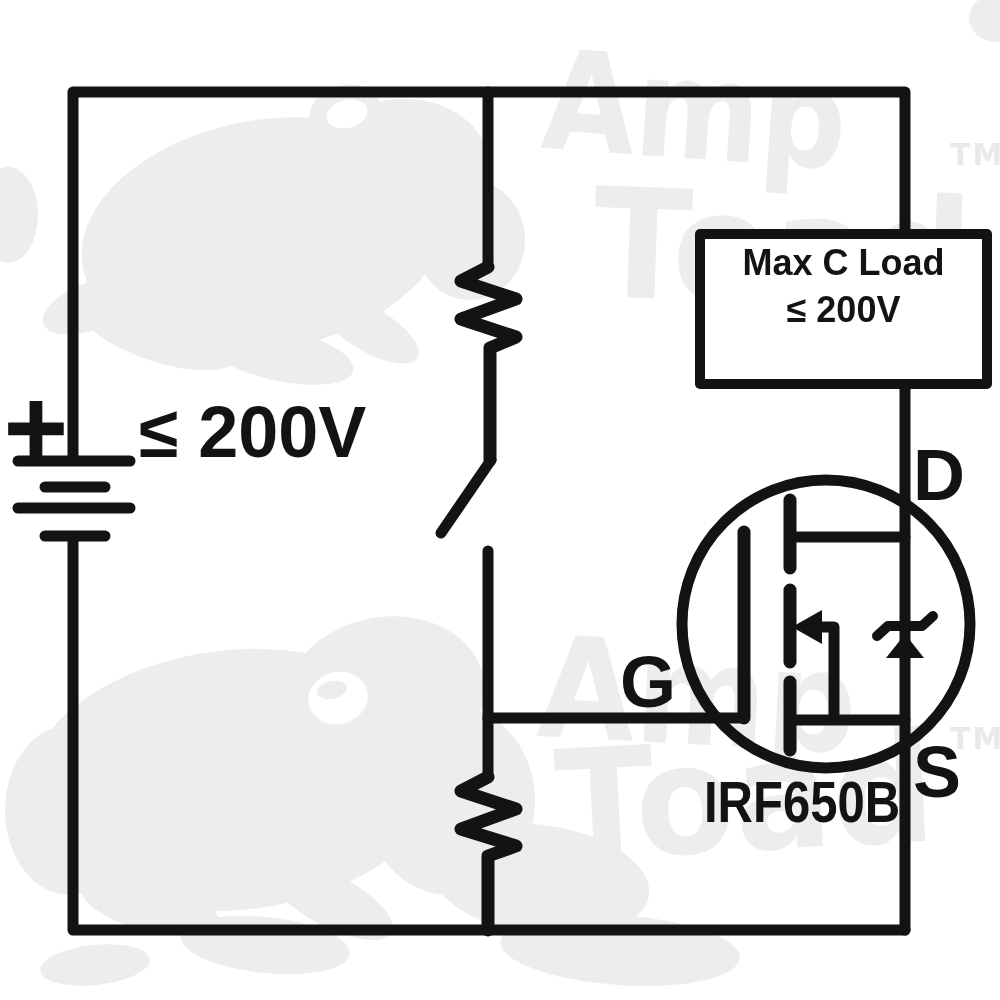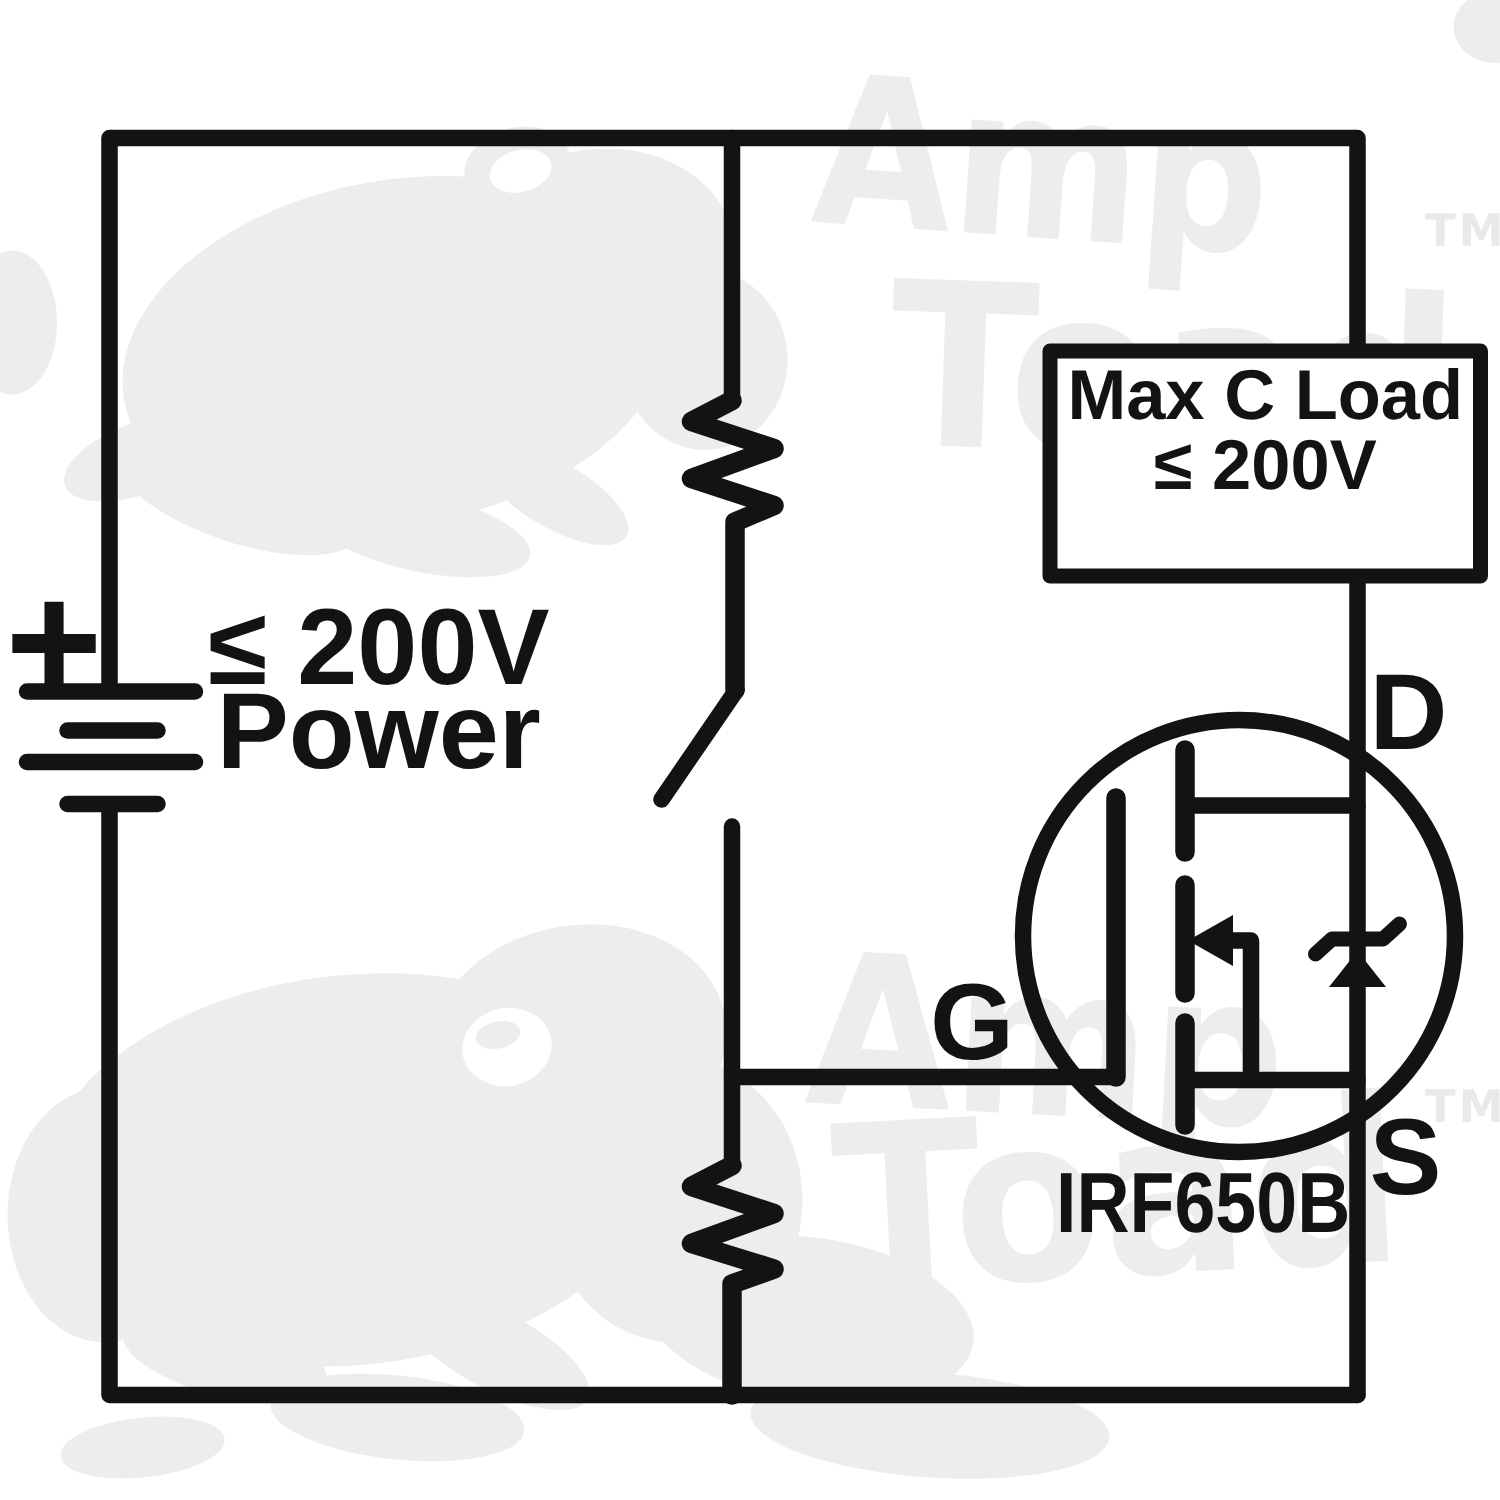--- a/index.html
+++ b/index.html
@@ -38,21 +38,21 @@
     line-height:1;white-space:nowrap;
   }
   .pin-label{font-size:72px;}
   .part-label{font-size:57px;transform:scaleX(.86);transform-origin:50% 0;width:200px;text-align:center;}
   .bat-block{
     position:absolute;left:95px;top:404px;width:315px;text-align:center;
     font-size:72px;line-height:56px;font-weight:700;color:var(--ink,#131313);
   }
   .loadbox-block{
     position:absolute;left:700px;top:239px;width:287px;text-align:center;
-    font-size:47px;line-height:47px;font-weight:700;color:var(--ink,#131313);
+    font-size:36px;line-height:47px;font-weight:700;color:var(--ink,#131313);
   }
   .plus-label{
     font-family:"DejaVu Sans",sans-serif;font-size:84px;
     -webkit-text-stroke:3px var(--ink,#131313);
     transform:translate(-50%,-52%);
   }
 </style>
 </head>
 <body>
 
@@ -134,21 +134,20 @@
 
       <path class="w w10" d="M877,636 L888,626 H922 L933,616"></path>
       <polygon class="inkfill" points="905,634 886,658 924,658"></polygon>
     </g>
   </svg>
 
   <div class="label plus-label" style="left:36px;top:428px;">+</div>
 
   <div class="bat-block">
     <div>≤ 200V</div>
-    <div>Power</div>
   </div>
 
   <div class="loadbox-block">
     <div>Max C Load</div>
     <div>≤ 200V</div>
   </div>
 
   <div class="label pin-label" style="left:913px;top:439px;">D</div>
   <div class="label pin-label" style="left:620px;top:646px;">G</div>
   <div class="label pin-label" style="left:913px;top:736px;">S</div>

